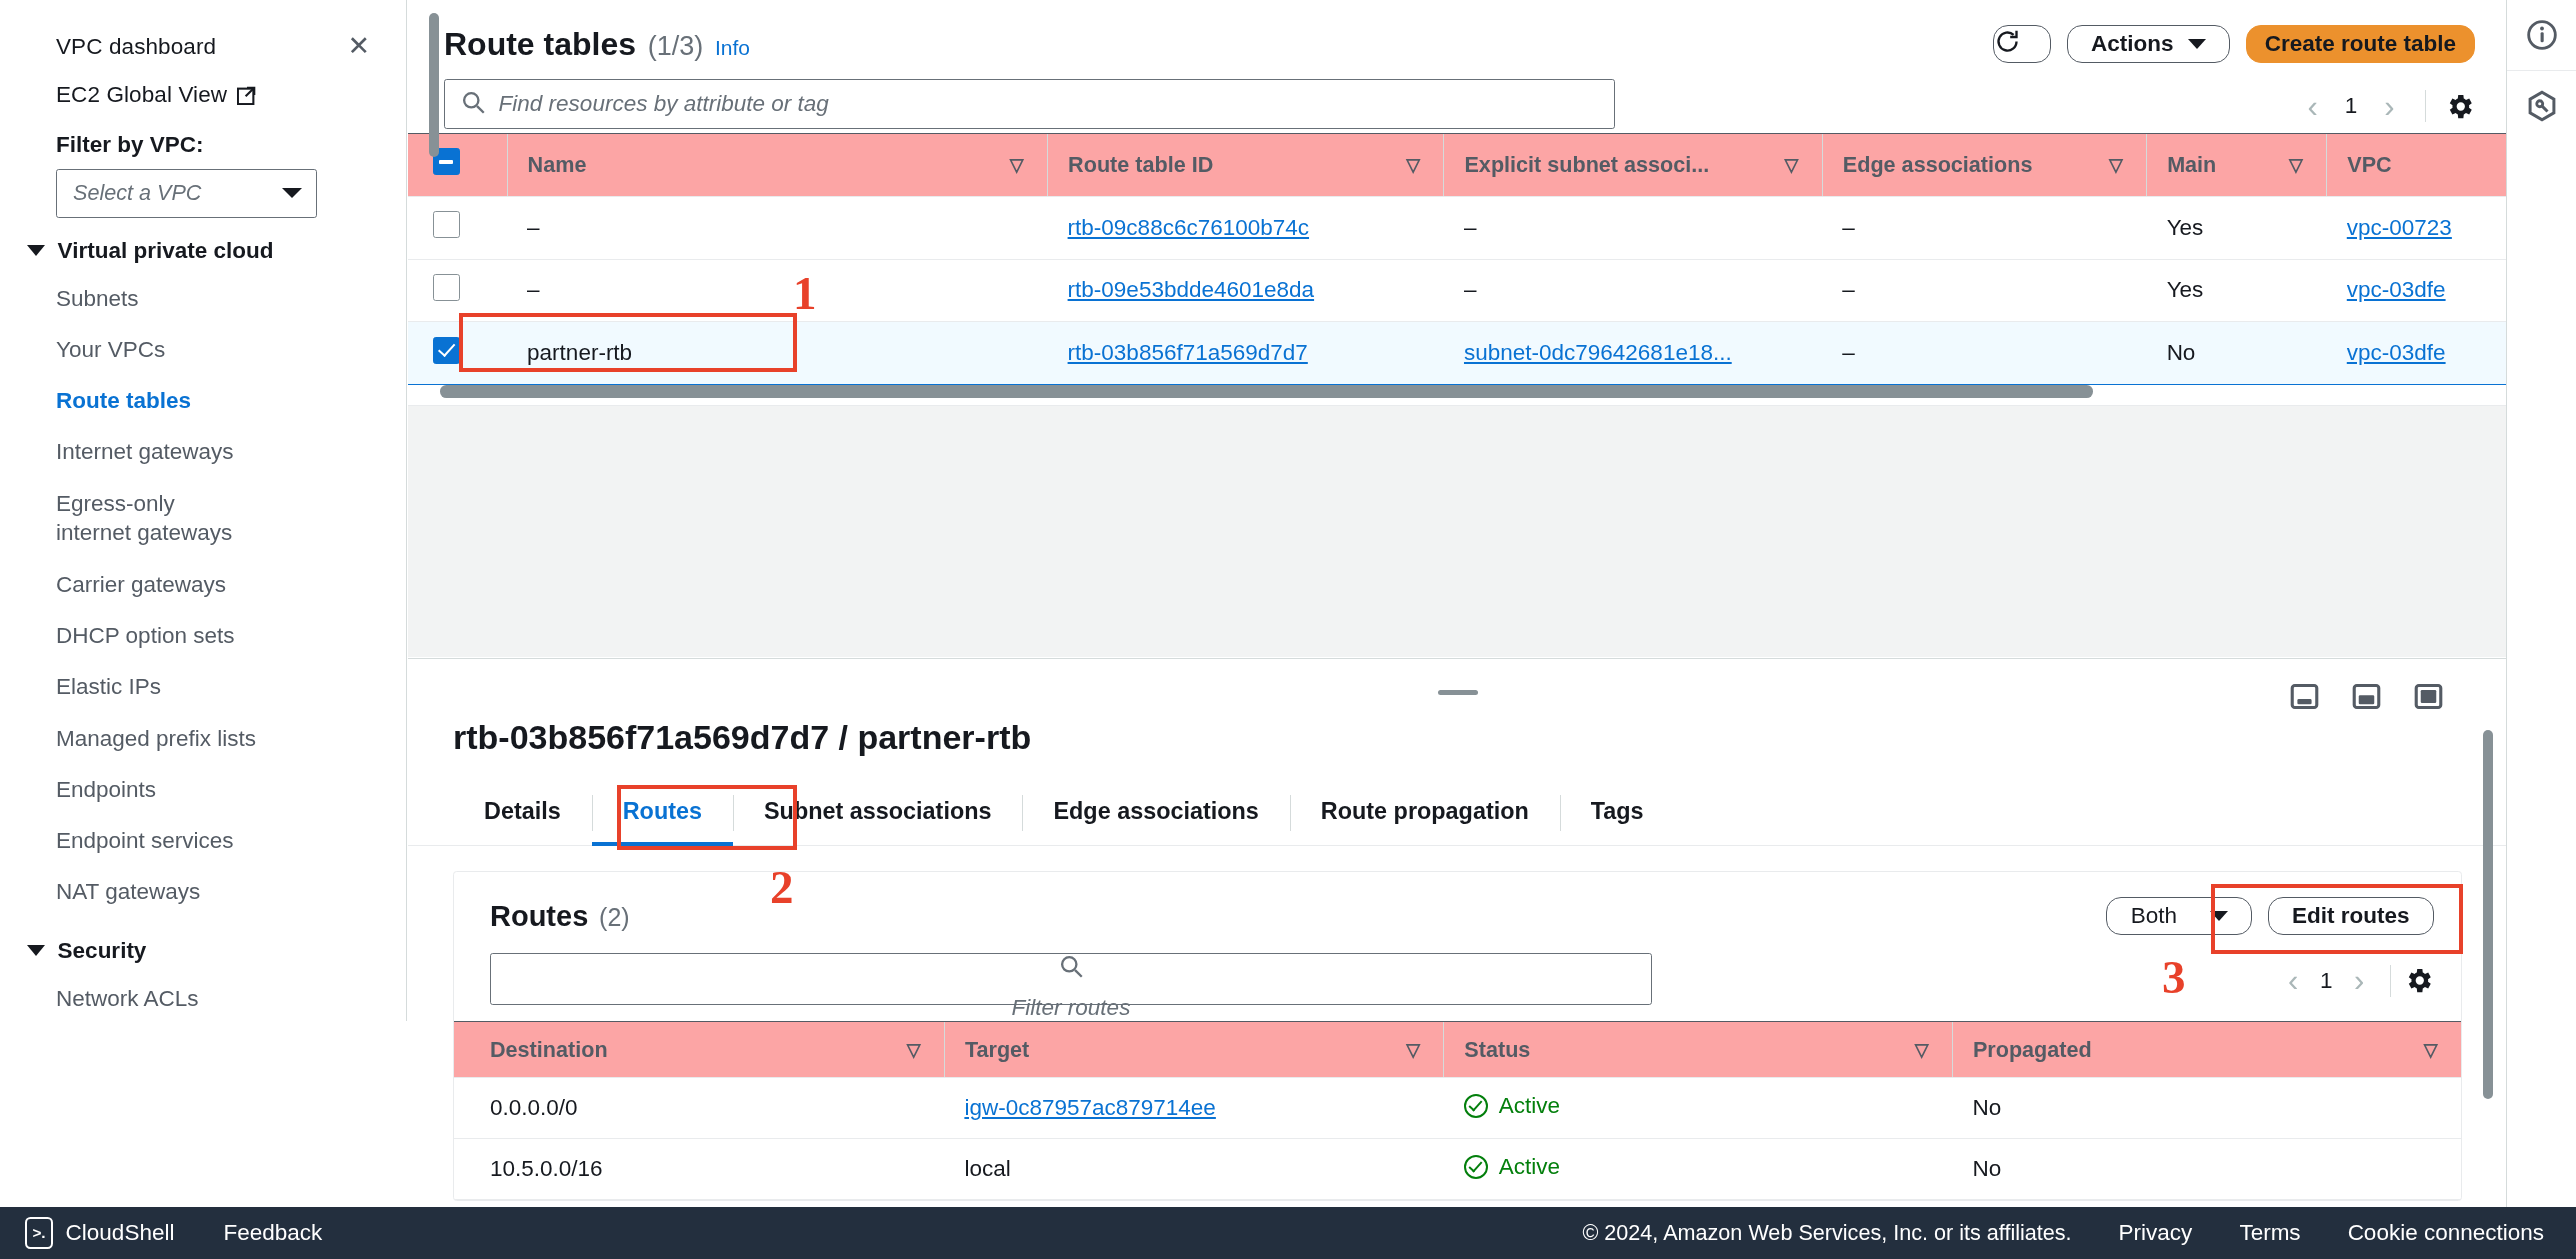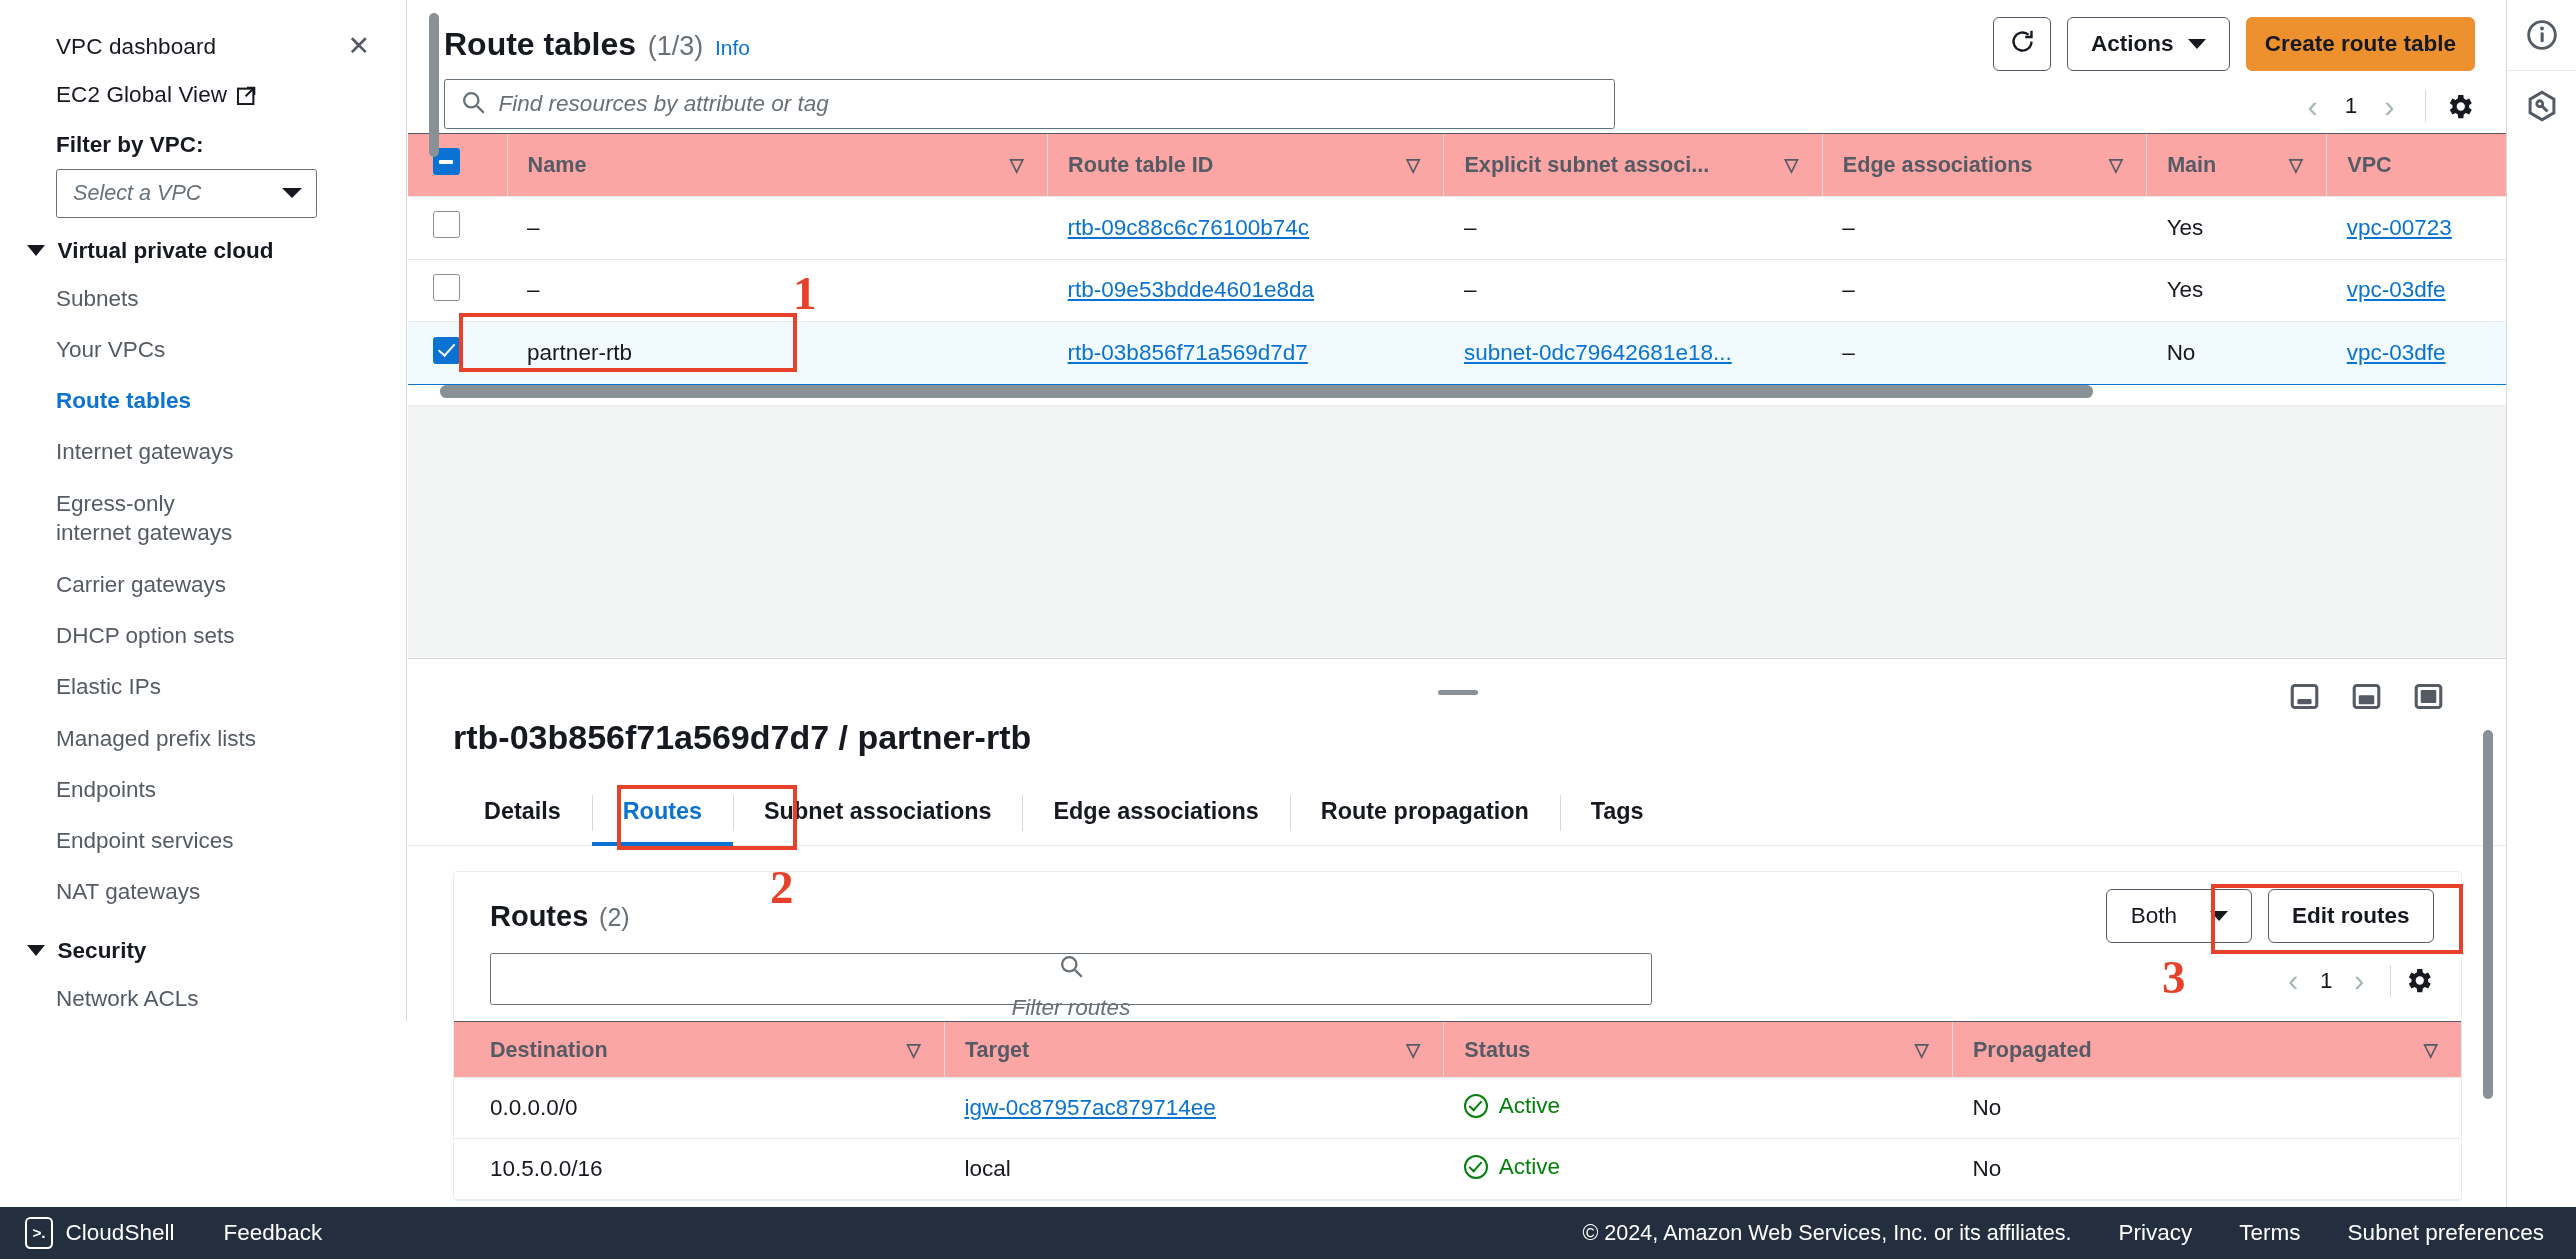--- a/index.html
+++ b/index.html
@@ -84,24 +84,24 @@
     padding: 18px 32px 0 36px; height: 70px;
   }
   .tbl-title {
     font-size: 32px; font-weight: 700; color: #16191f;
     display: flex; align-items: baseline; gap: 11.7px;
   }
   .tbl-count { font-size: 27px; font-weight: 400; color: #687078; }
   .info-link { font-size: 21px; color: #0972d3; font-weight: 400; cursor: pointer; }
   .hdr-actions { display: flex; align-items: center; gap: 15.3px; }
   .btn {
-    border: 0.9px solid #545b64; border-radius: 6px; background: #fff;
+    border: 0.9px solid #545b64; border-radius: 15px; background: #fff;
     color: #16191f; font-size: 22.5px; font-weight: 700;
-    height: 54px; padding: 0 23.4px;
-    display: inline-flex; align-items: center; justify-content: center; gap: 14.4px;
+    height: 38px; padding: 0 23.4px;
+    display: inline-flex; align-items: center; justify-content: space-between; gap: 14.4px;
     cursor: pointer; white-space: nowrap;
   }
   .btn.icon-only { width: 58px; padding: 0; }
   .btn.primary {
     background: #ec912d; border-color: #ec912d; color: #16191f;
     font-weight: 700; padding: 0 18px;
   }
   .caret-sm {
     width: 0; height: 0; border-left: 9px solid transparent;
     border-right: 9px solid transparent; border-top: 10.8px solid #16191f;
@@ -653,21 +653,21 @@
     <span class="f-cs">
       <span class="cs-badge">&gt;.</span>
       <span>CloudShell</span>
     </span>
     <span class="f-link">Feedback</span>
   </div>
   <div class="f-right">
     <span class="f-copy">© 2024, Amazon Web Services, Inc. or its affiliates.</span>
     <span class="f-link">Privacy</span>
     <span class="f-link">Terms</span>
-    <span class="f-link">Subnet preferences</span>
+    <span class="f-link">Cookie connections</span>
   </div>
 </div>
 
 <div class="ann-box" style="left:459px;top:313px;width:338px;height:59px;"></div>
 <div class="ann-num" style="left:793px;top:266px;">1</div>
 
 <div class="ann-box" style="left:617px;top:785px;width:180px;height:65px;"></div>
 <div class="ann-num" style="left:770px;top:860px;">2</div>
 
 <div class="ann-box" style="left:2211px;top:884px;width:252px;height:70px;"></div>

